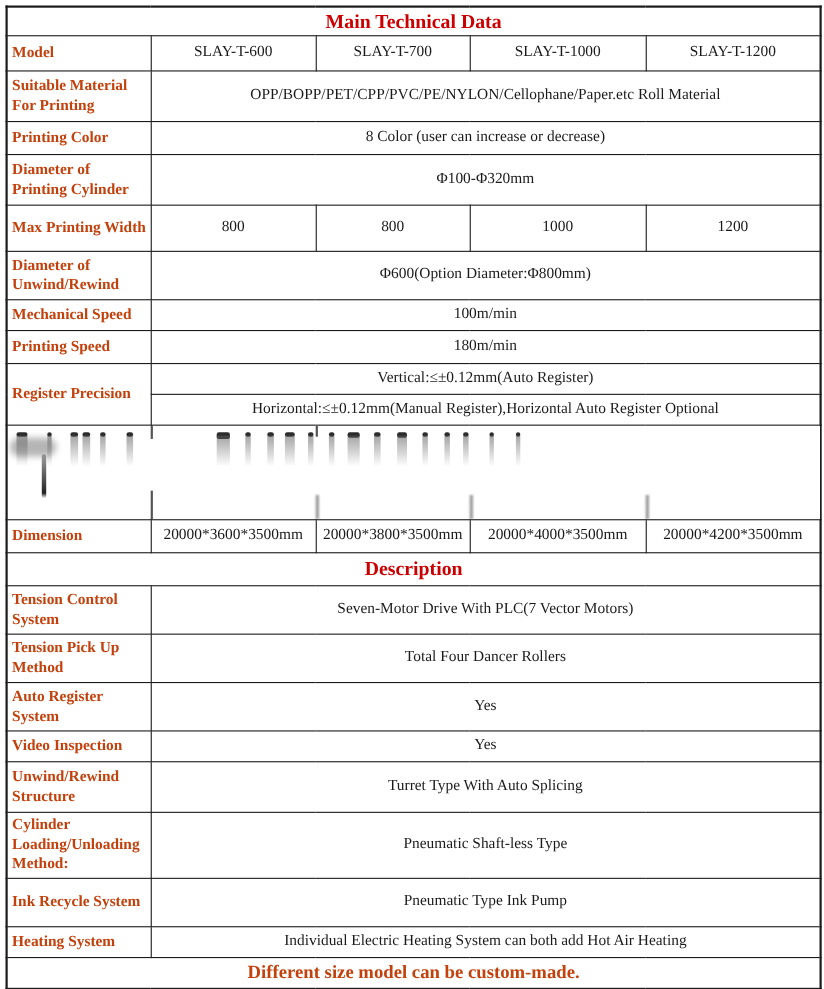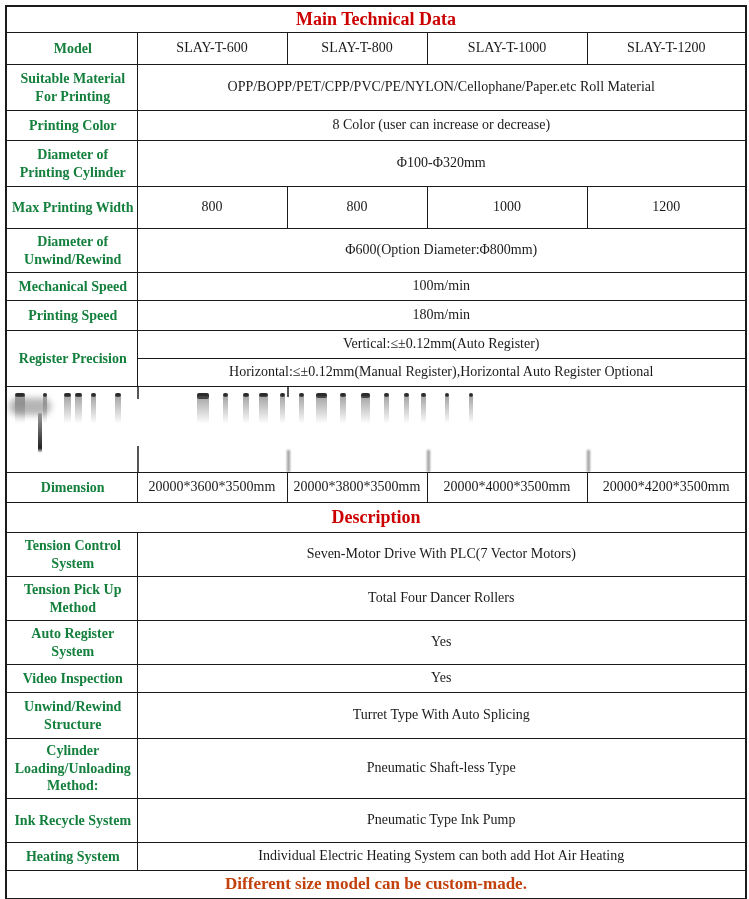--- a/index.html
+++ b/index.html
@@ -24,22 +24,22 @@
     border: 2px solid #1b1b1b;
   }
   table.spec td {
     border: 1px solid #1b1b1b;
     box-sizing: border-box;
     overflow: hidden;
   }
   td.label {
     font-weight: bold;
     font-size: 14px;
-    color: #15803d;
-    text-align: center;
+    color: #c2410c;
+    text-align: left;
     vertical-align: middle;
     padding: 2px 2px 2px 4px;
     line-height: 1.25;
   }
   td.val {
     font-size: 14px;
     color: #1a1a1a;
     text-align: center;
     vertical-align: middle;
     padding: 2px 3px;
@@ -159,21 +159,21 @@
     </colgroup>
 
     <tbody>
         <tr class="r-title">
       <td colspan="5" class="section-title" style="color:#cc0000">Main Technical Data</td>
     </tr>
 
     <tr class="r-model">
       <td class="label">Model</td>
       <td class="val">SLAY-T-600</td>
-      <td class="val">SLAY-T-800</td>
+      <td class="val">SLAY-T-700</td>
       <td class="val">SLAY-T-1000</td>
       <td class="val">SLAY-T-1200</td>
     </tr>
 
     <tr class="r-material">
       <td class="label">Suitable Material For Printing</td>
       <td colspan="4" class="val">OPP/BOPP/PET/CPP/PVC/PE/NYLON/Cellophane/Paper.etc Roll Material</td>
     </tr>
 
     <tr class="r-color">

